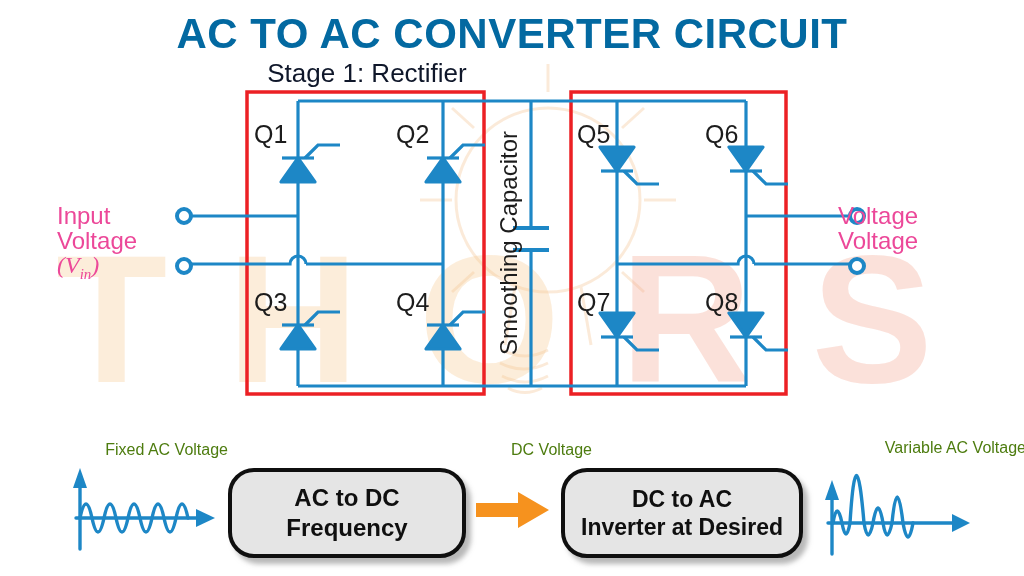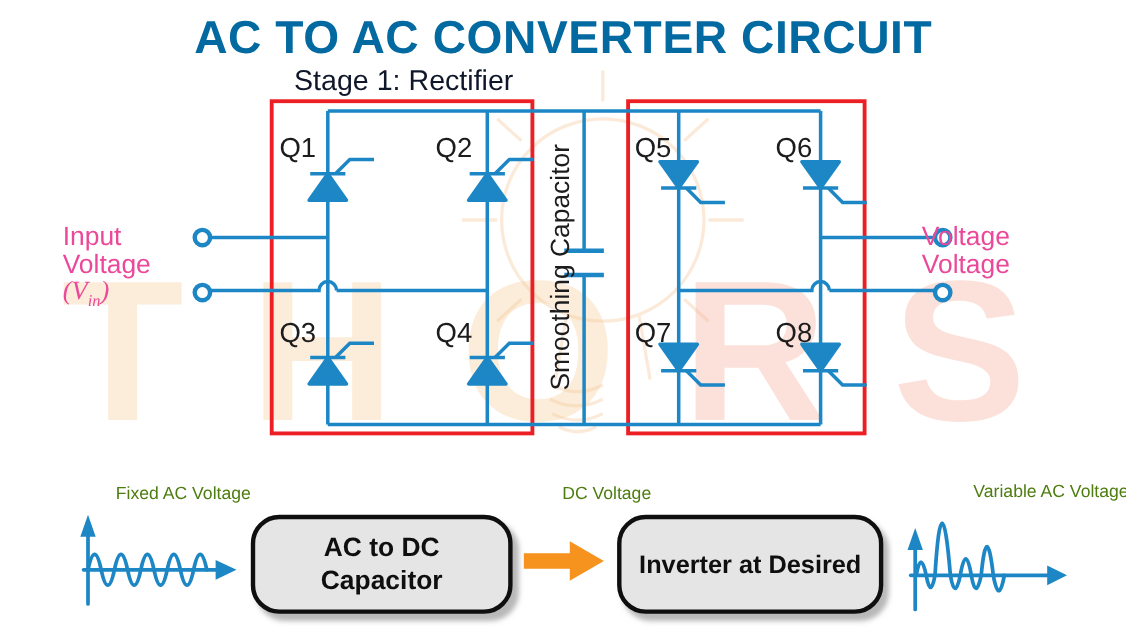--- a/index.html
+++ b/index.html
@@ -177,28 +177,29 @@
   <svg class="flow-svg" style="left:58px; top:452px;" width="170" height="110" viewBox="0 0 170 110">
     <polygon class="wv-head" points="22,16 15,36 29,36"></polygon>
     <path class="wv" d="M22,32 V97"></path>
     <path class="wv" d="M18,66 H140"></path>
     <polygon class="wv-head" points="157,66 138,57 138,75"></polygon>
     <path class="wv" d="M22,66 q6,-28 12,0 q6,28 12,0 q6,-28 12,0 q6,28 12,0 q6,-28 12,0 q6,28 12,0 q6,-28 12,0 q6,28 12,0 q6,-28 12,0"></path>
   </svg>
 
   <div class="green-box gb-1">
     <div>AC to DC</div>
-    <div>Capacitor</div>
+    <div>Frequency</div>
   </div>
 
   <svg class="flow-svg" style="left:476px; top:489px;" width="76" height="42" viewBox="0 0 76 42">
     <polygon fill="#f6921e" points="0,14 42,14 42,3 73,21 42,39 42,28 0,28"></polygon>
   </svg>
 
   <div class="green-box gb-2">
+    <div>DC to AC</div>
     <div>Inverter at Desired</div>
   </div>
 
   <svg class="flow-svg" style="left:818px; top:468px;" width="165" height="100" viewBox="0 0 165 100">
     <polygon class="wv-head" points="14,12 7,32 21,32"></polygon>
     <path class="wv" d="M14,28 V86"></path>
     <path class="wv" d="M10,55 H136"></path>
     <polygon class="wv-head" points="152,55 134,46 134,64"></polygon>
     <path class="wv" d="M15,55 q4,-24 9,0 q4,22 8,0 q6,-95 14,0 q4,24 9,0 q5,-30 10,0 q4,24 9,0 q5,-52 11,0 q5,28 10,0"></path>
   </svg>

